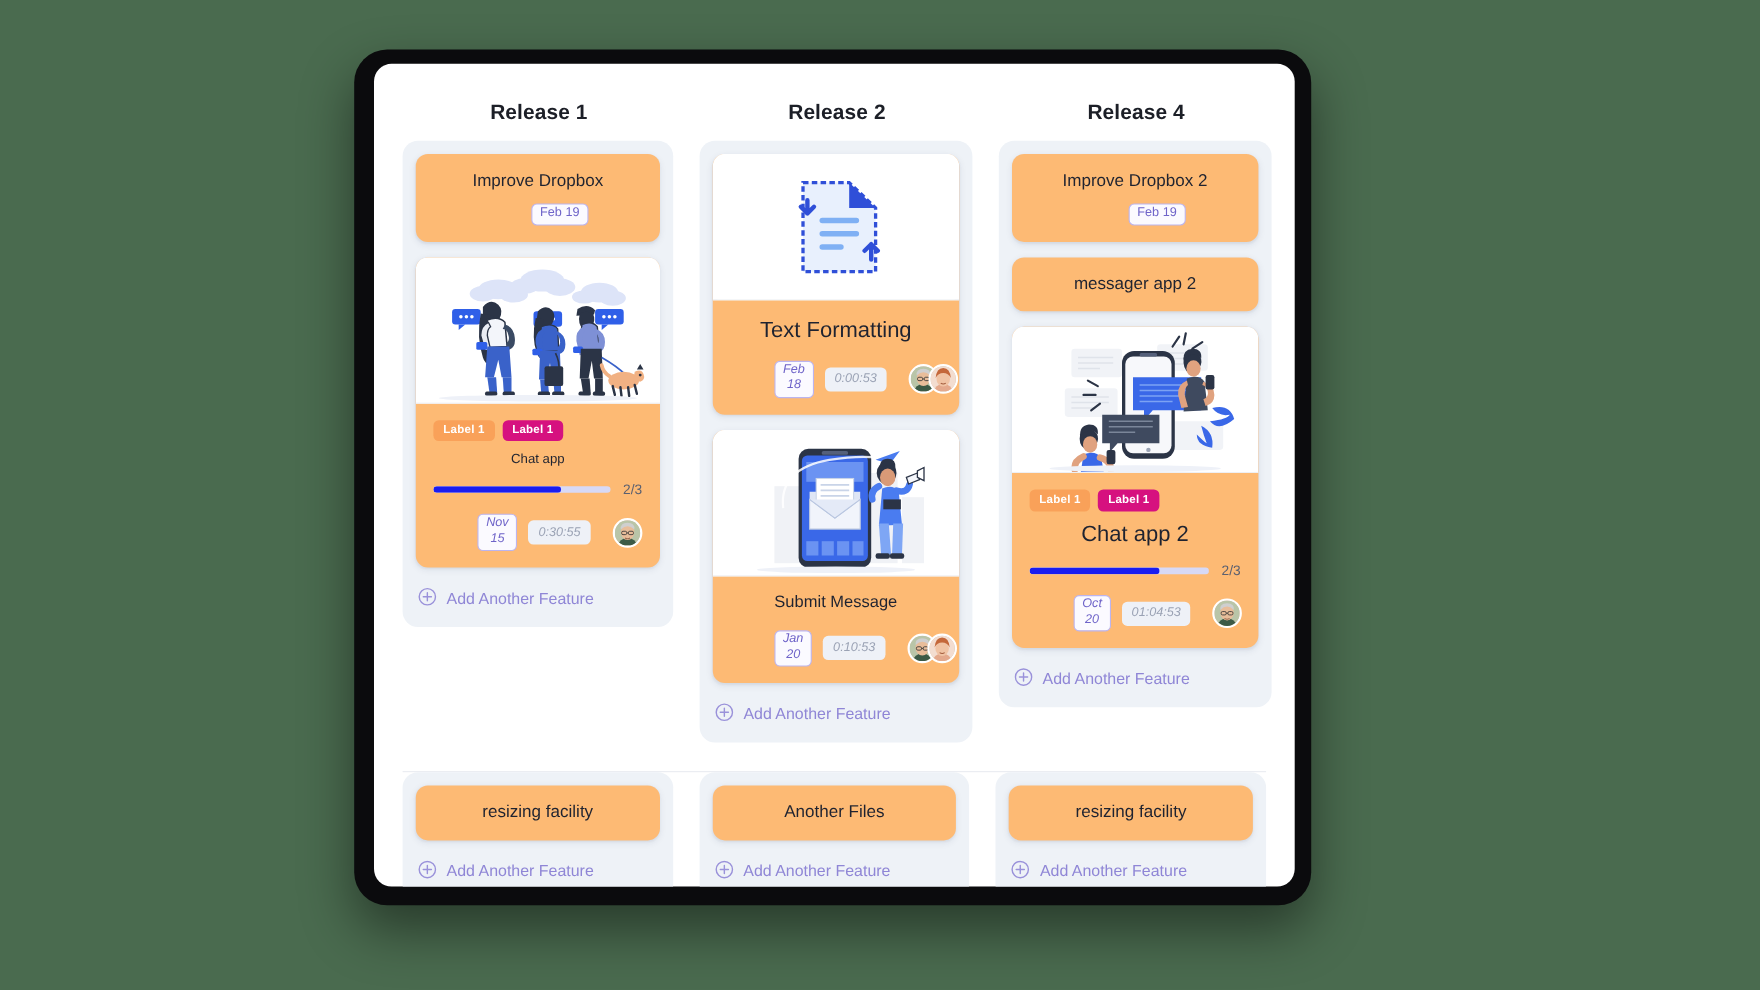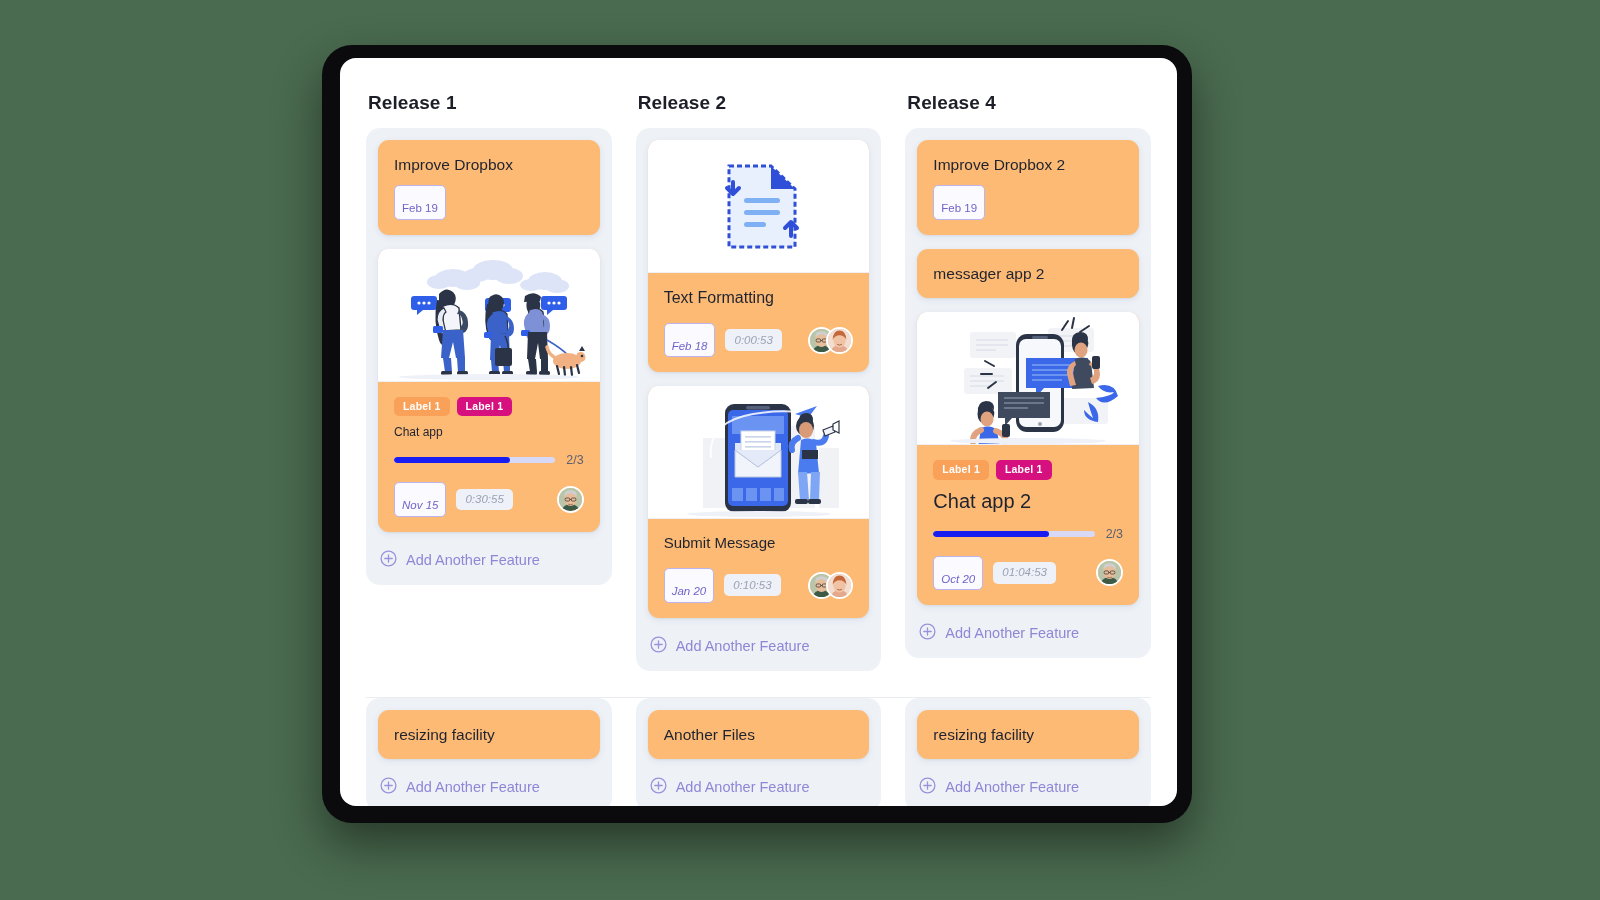--- a/index.html
+++ b/index.html
@@ -2,21 +2,21 @@
 <html><head>
 <meta charset="utf-8">
 <style>
   * { box-sizing: border-box; margin: 0; padding: 0; }
   html, body {
     width: 1600px; height: 900px;
     background: #4a6b4f;
     font-family: "Liberation Sans", sans-serif;
     overflow: hidden;
   }
-  .stage { position: relative; width: 1600px; height: 900px; }
+  .stage { position: relative; width: 1600px; height: 900px; text-align: center; }
 
   
   .frame {
     position: absolute; left: 322px; top: 45px;
     width: 870px; height: 778px;
     background: #0b0b0d;
     border-radius: 30px;
     box-shadow: 0 22px 48px rgba(0,0,0,.45);
   }
   .screen {
@@ -56,26 +56,27 @@
 
   .feat-title {
     font-size: 15.5px; color: #1f2330; line-height: 1.25;
   }
   .simple-card .feat-title { padding: 0; }
 
   
   .badge-date {
     display: inline-block;
     margin-top: 11px;
-    padding: 15px 7px 3px;
+    padding: 0 7px 3px;
     font-size: 11.5px; color: #6f64c9;
     border: 1px solid #bcb4ee;
     border-radius: 5px;
     background: #fbfaff;
     line-height: 1.25;
+    margin-left: 40px;
   }
   .chip-time {
     display: inline-block;
     padding: 3.5px 9px 4px;
     font-size: 11.5px; color: #9aa2b4;
     background: #eef1f7;
     border-radius: 5px;
     line-height: 1.25;
   }
 
@@ -309,21 +310,21 @@
                   <g fill="#7fb0f4">
                     <rect x="93" y="58" width="36" height="5" rx="2.5"></rect>
                     <rect x="93" y="70" width="36" height="5" rx="2.5"></rect>
                     <rect x="93" y="82" width="22" height="5" rx="2.5"></rect>
                   </g>
                   <path d="M82 42 v12 M82 54 l-6 -6 M82 54 l6 -6" stroke="#2f4fd8" stroke-width="4" fill="none" stroke-linecap="round" stroke-linejoin="round"></path>
                   <path d="M140 96 v-14 M140 82 l-6 6 M140 82 l6 6" stroke="#2f4fd8" stroke-width="4" fill="none" stroke-linecap="round" stroke-linejoin="round"></path>
                 </svg>
               </div>
               <div class="card-pad">
-                <div class="feat-title" style="font-size:16px">Text Formatting</div>
+                <div class="feat-title" style="font-size:20px">Text Formatting</div>
                 <div class="meta-row">
                   <span class="badge-date">Feb 18</span>
                   <span class="chip-time">0:00:53</span>
                   <span class="spacer"></span>
                   <span class="avatars">
                     <span class="avatar">
                       <svg viewBox="0 0 30 30">
                           <rect width="30" height="30" fill="#b9c5a8"></rect>
                         <ellipse cx="15" cy="30" rx="11" ry="9" fill="#3c5a46"></ellipse>
                         <ellipse cx="15" cy="14" rx="8" ry="9.5" fill="#e8bd9a"></ellipse>

